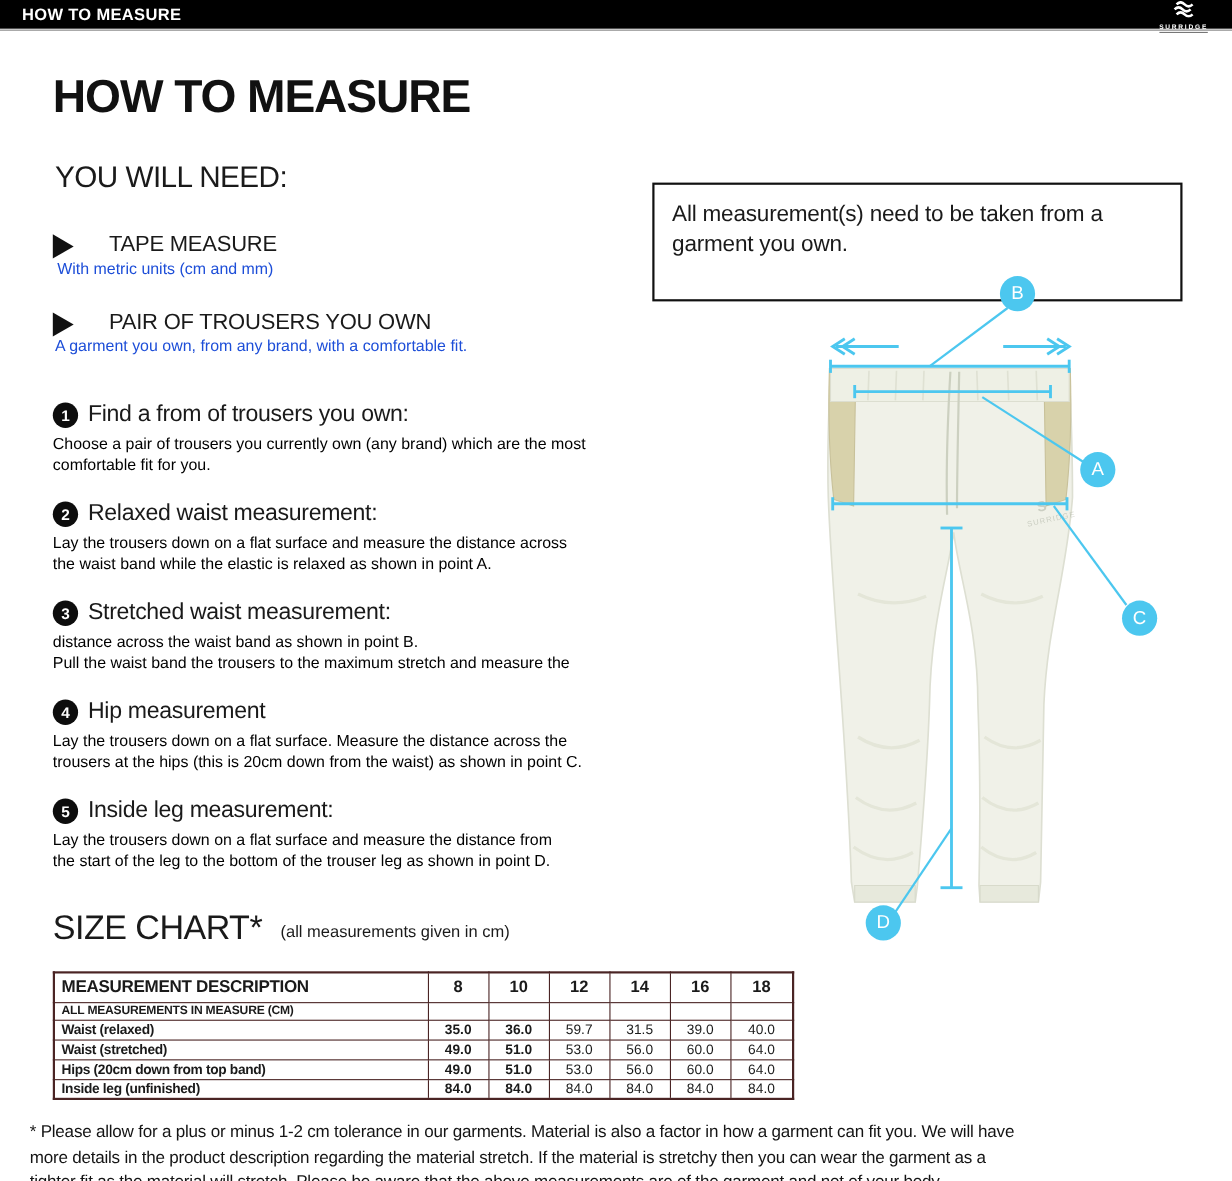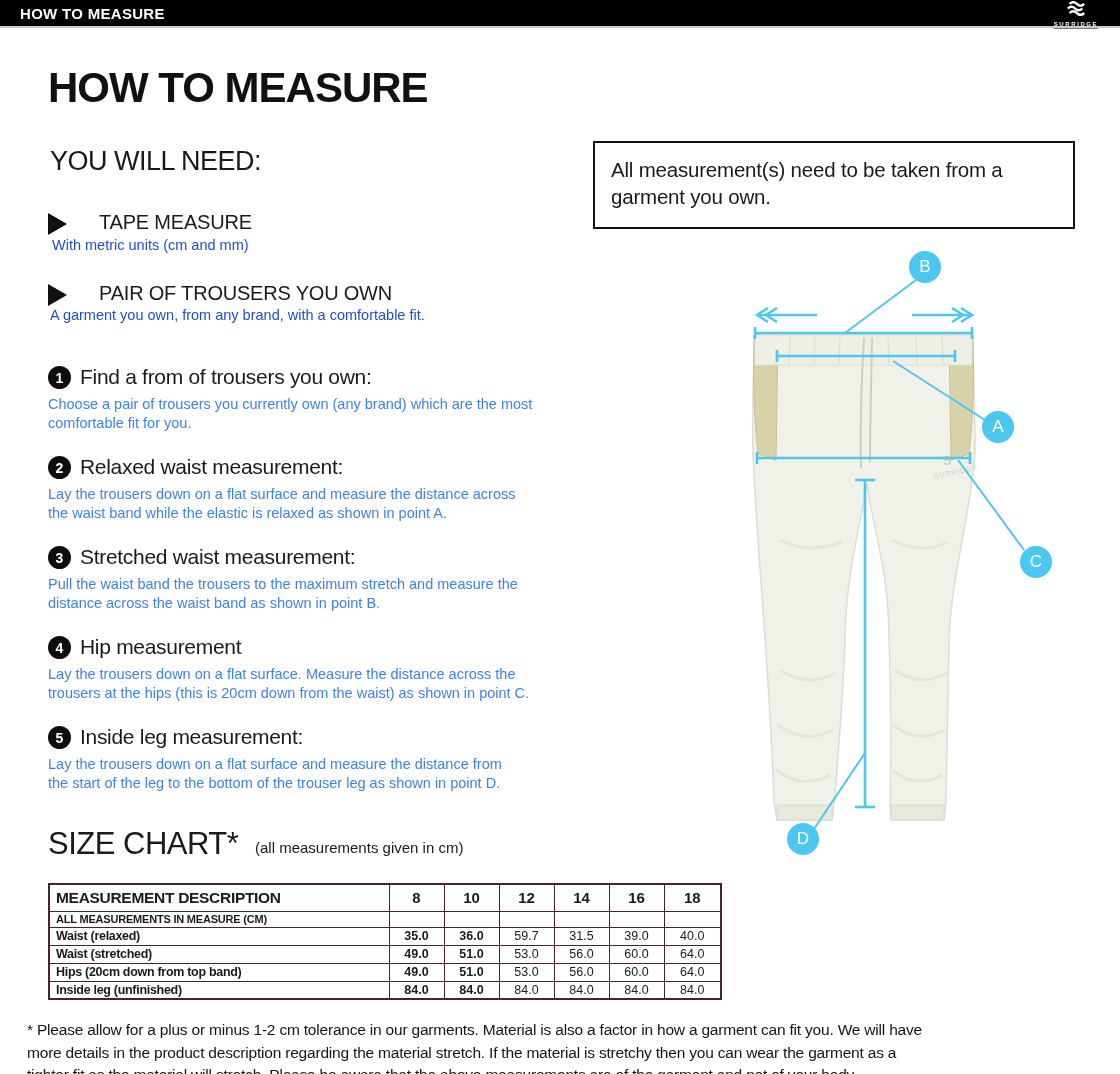--- a/index.html
+++ b/index.html
@@ -19,24 +19,24 @@
   .ywn-heading { position:absolute; left:50px; top:146px; font-size:27px; font-weight:400; letter-spacing:-.5px; }
   .need-item { position:absolute; left:48px;padding-left:19px; }
   .tri-icon { position:absolute; left:0; top:2px; width:0; height:0; border-left:19px solid #111; border-top:11px solid transparent; border-bottom:11px solid transparent; }
   .need-label { margin-left:32px; font-size:20px; letter-spacing:-.2px; }
   .need-desc { position:absolute; left:48px; font-size:14.5px; color:#1d4ed8; }
 
   
   .step-head { position:absolute; left:48px; height:24px; }
   .step-num { position:absolute; left:0; top:0; width:23px; height:23px; background:#0d0d0d; border-radius:50%; color:#fff; font-size:14px; font-weight:bold; display:flex; align-items:center; justify-content:center; }
   .step-title { position:absolute; left:32px; top:-1px; font-size:21px; letter-spacing:-.3px; white-space:nowrap; }
-  .step-body { position:absolute; left:48px; width:510px; font-size:14.5px; line-height:18.5px; color:#3b82f6; }
-
-  
-  .note-box { position:absolute; left:593px; top:141px; width:482px; height:88px; border:2px solid #111; padding:13px 16px; }
+  .step-body { position:absolute; left:48px; width:510px; font-size:14.5px; line-height:18.5px; color:#000000; }
+
+  
+  .note-box { position:absolute; left:593px; top:166px; width:482px; height:108px; border:2px solid #111; padding:13px 16px; }
   .note-text { font-size:20.5px; line-height:27px; letter-spacing:-.2px; }
 
   
   .diagram { position:absolute; left:720px; top:240px; width:380px; height:640px; }
   .accent-stroke { stroke:var(--accent); fill:none; }
   .point-badge { position:absolute; width:32px; height:32px; border-radius:50%; background:var(--accent); color:#fff; font-size:17px; display:flex; align-items:center; justify-content:center; }
 
   
   .sc-heading { position:absolute; left:48px; top:826px; font-size:31px; font-weight:500; letter-spacing:-.5px; }
   .sc-sub { position:absolute; left:255px; top:839px; font-size:15px;text-align:right; }
@@ -108,22 +108,22 @@
   <div class="step-body" style="top:485px;">
     <div>Lay the trousers down on a flat surface and measure the distance across</div>
     <div>the waist band while the elastic is relaxed as shown in point A.</div>
   </div>
 
   <div class="step-head" style="top:546px;">
     <span class="step-num">3</span>
     <span class="step-title">Stretched waist measurement:</span>
   </div>
   <div class="step-body" style="top:575px;">
+    <div>distance across the waist band as shown in point B.</div>
     <div>Pull the waist band the trousers to the maximum stretch and measure the</div>
-    <div>distance across the waist band as shown in point B.</div>
   </div>
 
   <div class="step-head" style="top:636px;">
     <span class="step-num">4</span>
     <span class="step-title">Hip measurement</span>
   </div>
   <div class="step-body" style="top:665px;">
     <div>Lay the trousers down on a flat surface. Measure the distance across the</div>
     <div>trousers at the hips (this is 20cm down from the waist) as shown in point C.</div>
   </div>

